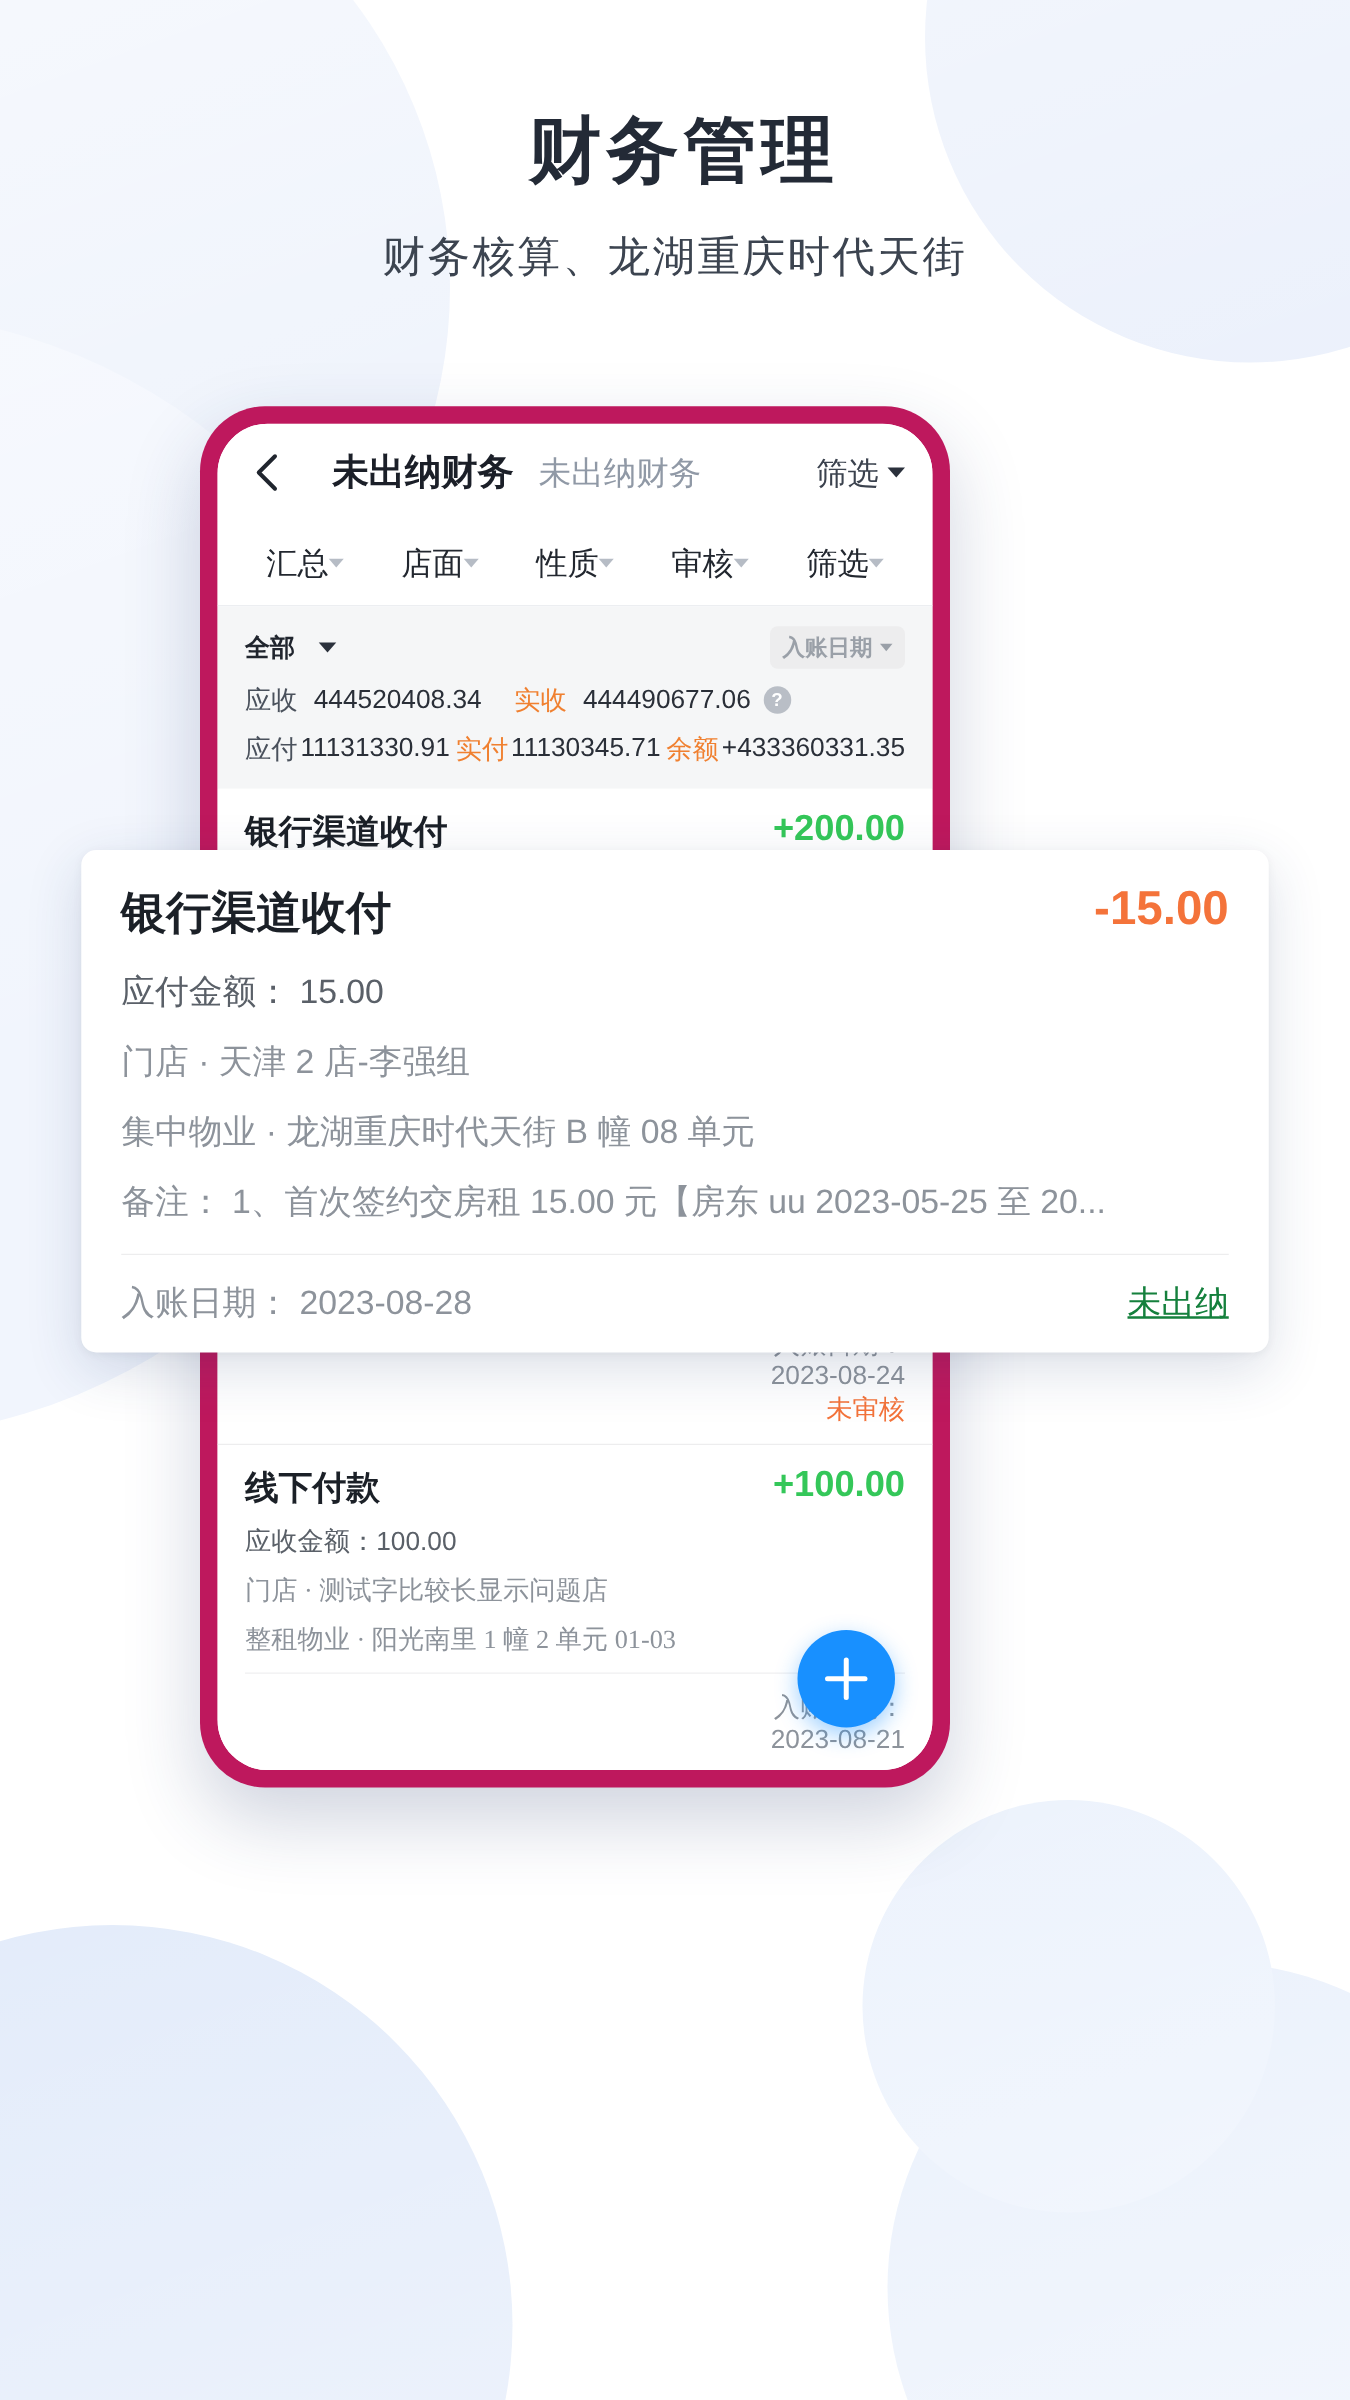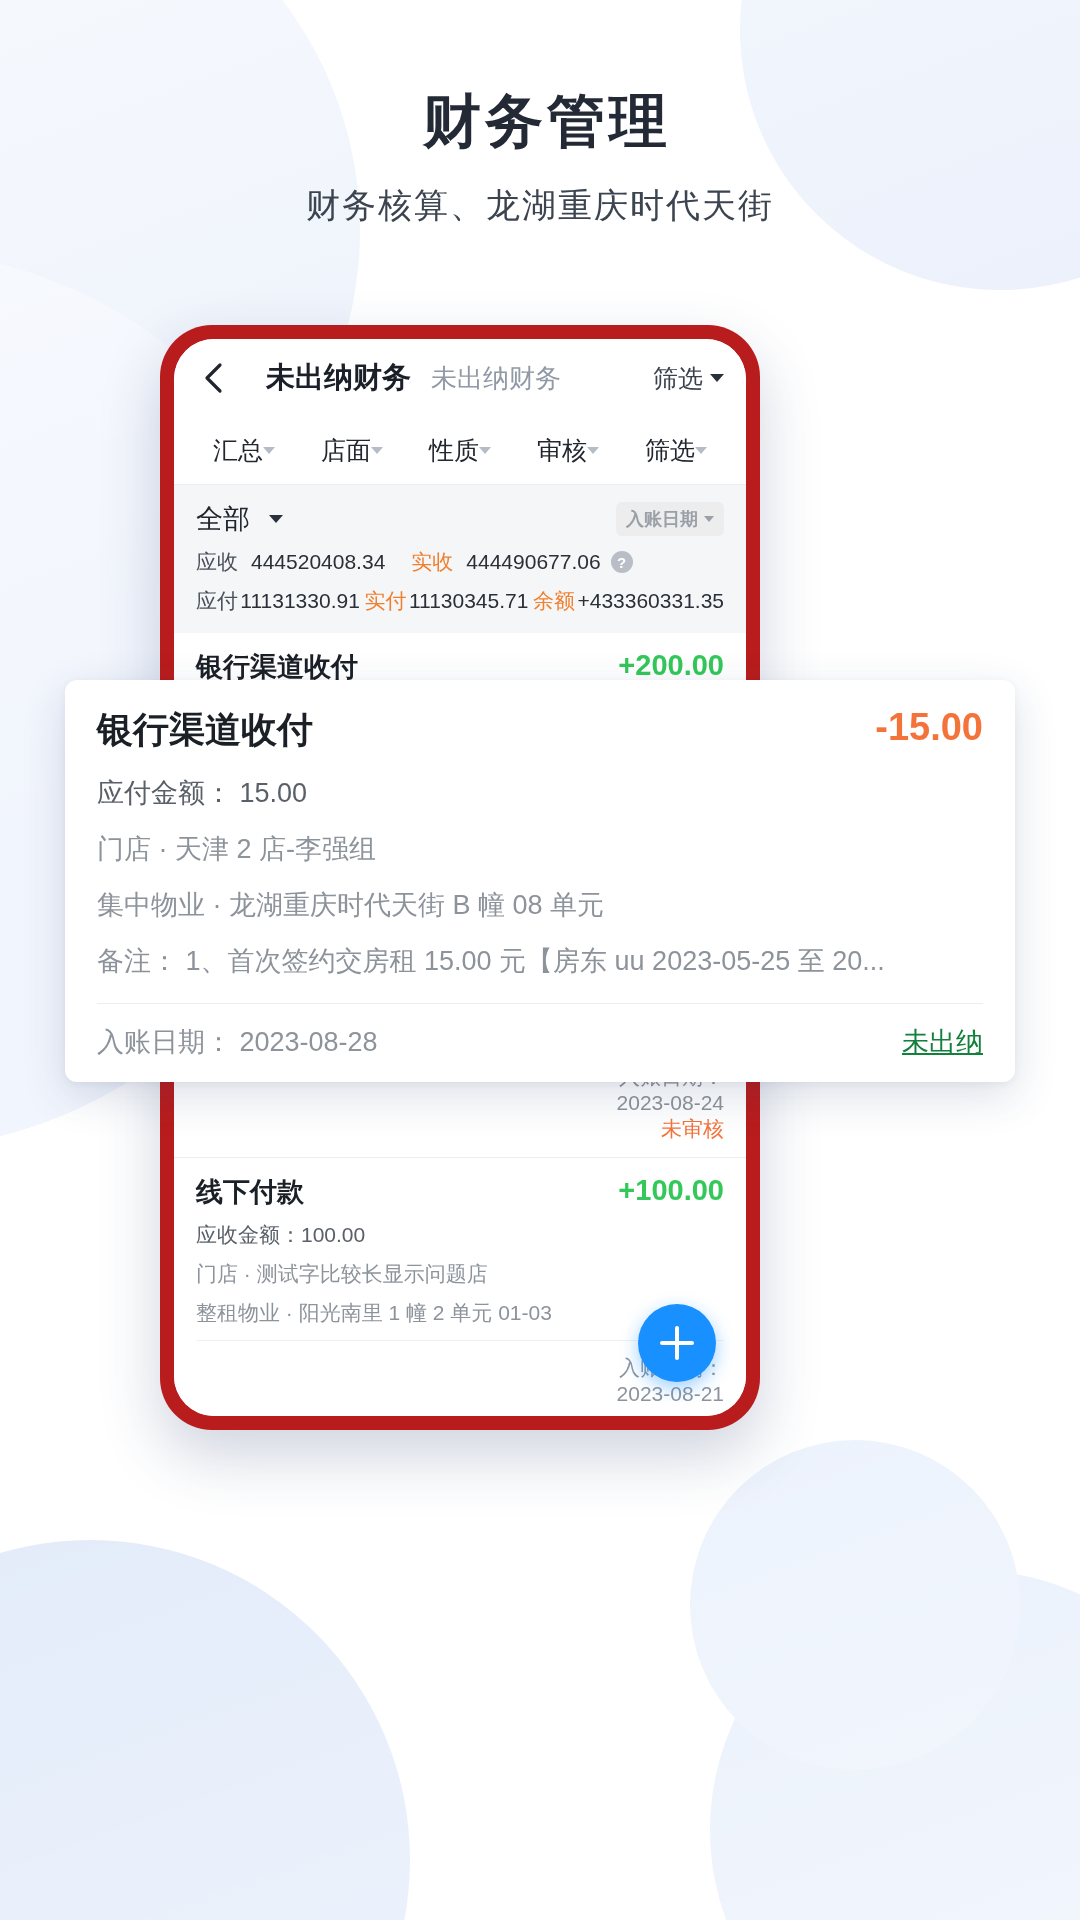--- a/index.html
+++ b/index.html
@@ -64,21 +64,21 @@
     font-size:34px;
     color:#3c4450;
     letter-spacing:2px;
   }
 
   
   .phone {
     position:absolute;
     left:160px; top:325px;
     width:600px; height:1105px;
-    background:#b91c1c;
+    background:#be185d;
     border-radius:52px;
     box-shadow:0 26px 60px rgba(40,60,110,0.22);
     padding:14px;
     box-sizing:border-box;
   }
   .screen {
     width:100%; height:100%;
     background:#ffffff;
     border-radius:40px;
     overflow:hidden;
@@ -130,21 +130,21 @@
   .tab .caret { border-top-color:#b6bcc5; border-left-width:6px;border-right-width:6px;border-top-width:7px; }
 
   
   .summary {
     background:#f5f6f7;
     padding:16px 22px 18px 22px;
     box-sizing:border-box;
   }
   .sum-top { display:flex; align-items:center; }
   .sum-all {
-    font-size:27px; font-weight:normal; color:#20252e;
+    font-size:20px; font-weight:bold; color:#20252e;
     display:flex; align-items:center; gap:19px;
   }
   .date-chip {
     margin-left:auto;
     background:#ededee;
     border-radius:6px;
     padding:5px 10px;
     font-size:18px; color:#9aa0a8;
     display:flex; align-items:center; gap:6px;font-weight:bold;
   }
@@ -164,21 +164,21 @@
 
   
   .list { background:#fff; }
   .row { padding:16px 22px 0 22px; border-bottom:1px solid #ededee; }
   .row-head { display:flex; align-items:flex-start; }
   .row-title { font-size:27px; font-weight:bold; color:#1b2027; }
   .row-amt { margin-left:auto; font-size:29px; font-weight:bold; }
   .amt-pos { color:#34c759; }
   .amt-neg { color:#f4733a; }
   .row-sub { margin-top:11px; font-size:21px; color:#5a6068; }
-  .row-sub.light { color:#8d939b; }
+  .row-sub.light { color:#8d939b;font-family:Liberation Serif, serif; }
   .row-foot {
     margin-top:13px; border-top:1px solid #f0f0f1;
     padding:13px 0 14px 0; display:flex; align-items:flex-end;
     font-size:21px; color:#8d939b;flex-direction:column;
   }
   .row-status { margin-left:auto; color:#f4733a; }
 
   
   .overlay-card {
     position:absolute;

